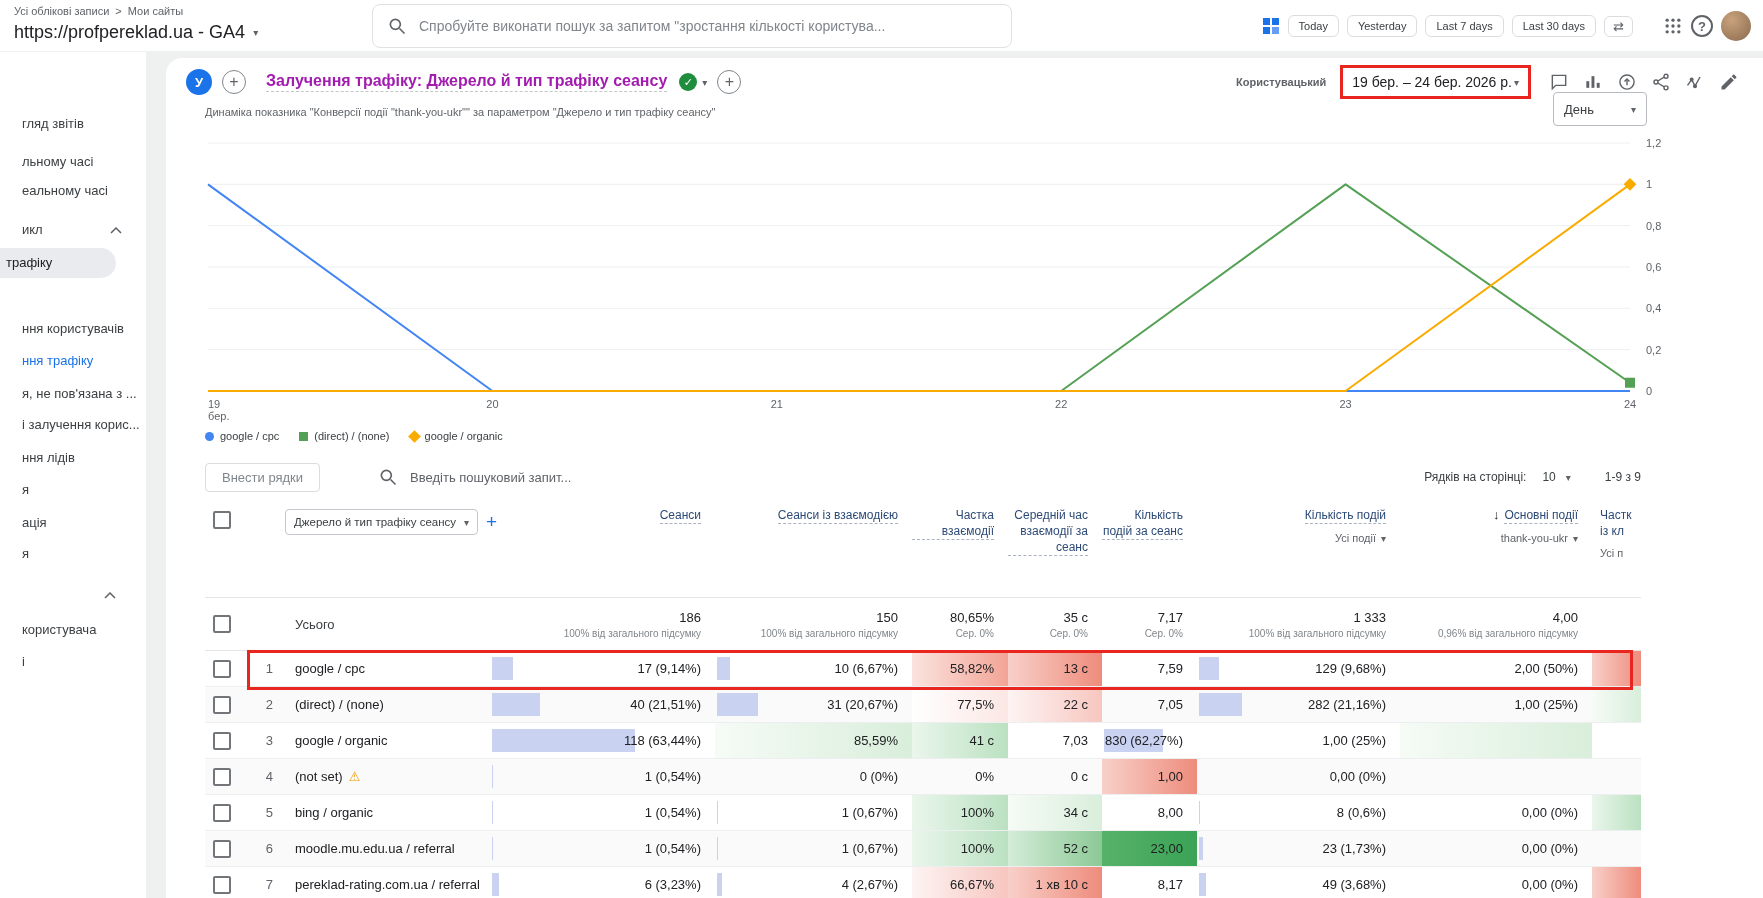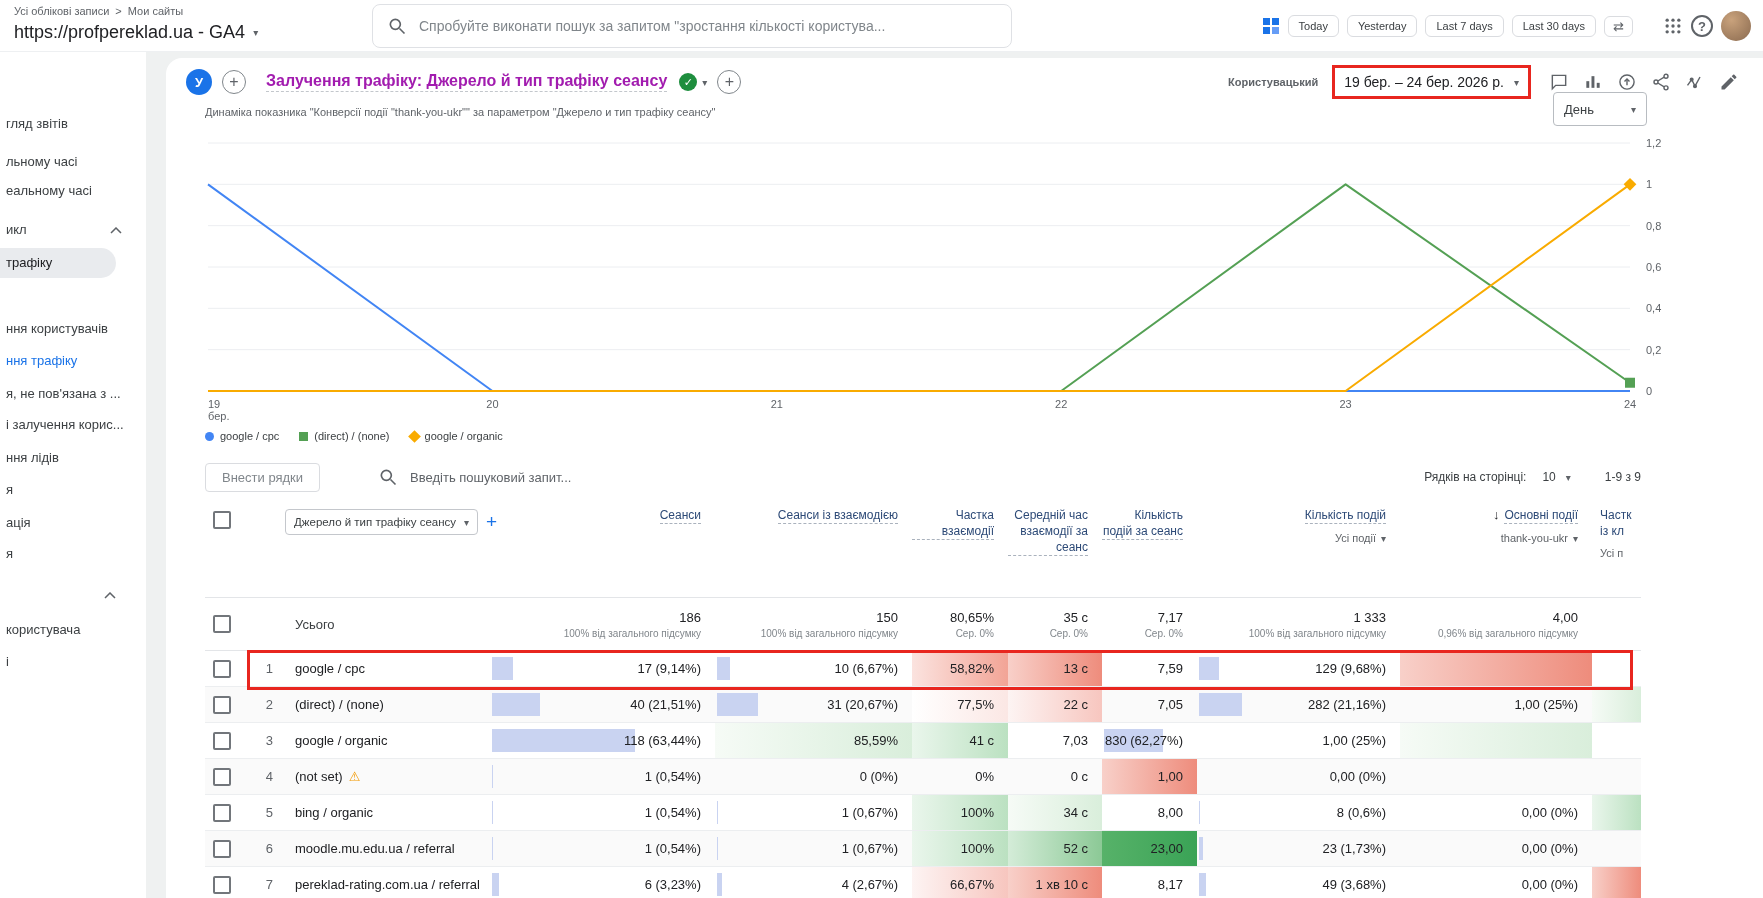--- a/index.html
+++ b/index.html
@@ -15,38 +15,38 @@
 .gsearch input{border:none;outline:none;flex:1;font-size:14px;color:#1d4ed8;font-family:inherit}
 .gsearch input::placeholder{color:#80868b}
 .tb-right{position:absolute;right:12px;top:0;height:52px;display:flex;align-items:center;gap:8px}
 .chip{border:1px solid #dadce0;border-radius:6px;padding:4px 10px;font-size:11px;color:#3c4043;background:#fff;cursor:pointer;white-space:nowrap}
 .pillicon{border:1px solid #dadce0;border-radius:6px;padding:2px 8px;font-size:13px;color:#5f6368;cursor:pointer}
 .helpc{width:22px;height:22px;border:2px solid #5f6368;border-radius:50%;color:#5f6368;font-size:13px;font-weight:bold;display:flex;align-items:center;justify-content:center}
 .avatar{width:30px;height:30px;border-radius:50%;background:radial-gradient(circle at 35% 30%,#c9a27c,#8a6a4f)}
 
 
 .sidebar{position:absolute;left:0;top:52px;width:146px;bottom:0;background:#fff;z-index:4}
-.sitem{position:absolute;left:0;width:140px;padding-left:6px;font-size:13px;color:#3c4043;line-height:20px;white-space:nowrap;overflow:hidden;cursor:pointer}
+.sitem{position:absolute;left:16px;width:140px;padding-left:6px;font-size:13px;color:#3c4043;line-height:20px;white-space:nowrap;overflow:hidden;cursor:pointer}
 .sitem.blue{color:#1a73e8}
 .spill{position:absolute;left:0;top:196px;width:116px;height:30px;background:#e9ebee;border-radius:0 16px 16px 0;line-height:30px;padding-left:6px;font-size:13px;color:#202124;cursor:pointer}
 .schev{position:absolute;width:12px;height:8px}
 
 
 .mainbg{position:absolute;left:146px;top:52px;right:0;bottom:0;background:#eff1f1}
 .card{position:absolute;left:166px;top:58px;right:0;bottom:0;background:#fff;border-radius:16px 0 0 0}
 
 
 .rhead{position:absolute;left:166px;top:58px;right:0;height:48px;display:flex;align-items:center;padding:0 24px 0 20px;z-index:3}
 .wsavatar{width:26px;height:26px;border-radius:50%;background:#1a73e8;color:#fff;font-size:13px;font-weight:bold;display:flex;align-items:center;justify-content:center}
 .addcirc{width:24px;height:24px;border:1px solid #80868b;border-radius:50%;color:#5f6368;font-size:16px;line-height:21px;text-align:center;margin-left:10px;cursor:pointer}
 .rtitle{font-size:16px;color:#a21caf;margin-left:20px;border-bottom:1px dashed #c3c7cc;padding-bottom:1px}
 .vbadge{width:18px;height:18px;border-radius:50%;background:#1e8e3e;color:#fff;font-size:11px;display:flex;align-items:center;justify-content:center;margin-left:12px}
 .rspacer{flex:1}
 .rtype{font-size:11px;color:#5f6368;font-weight:bold;margin-right:14px}
-.datebox{display:flex;align-items:center;gap:10px;font-size:14px;color:#202124;border:3px solid #e8261f;padding:6px 9px;cursor:pointer}
+.datebox{display:flex;align-items:center;gap:2px;font-size:14px;color:#202124;border:3px solid #e8261f;padding:6px 9px;cursor:pointer}
 .hicons{display:flex;align-items:center;gap:14px;margin-left:18px}
 .gicon{width:20px;height:20px;cursor:pointer}
 
 
 .subtitle{position:absolute;left:205px;top:106px;font-size:11px;color:#5f6368;z-index:2}
 .granul{position:absolute;left:1553px;top:92px;width:94px;height:34px;border:1px solid #b8bcc1;border-radius:4px;display:flex;align-items:center;justify-content:space-between;padding:0 10px;font-size:13px;color:#3c4043;background:#fff;z-index:2;cursor:pointer}
 #chart-svg{position:absolute;left:196px;top:122px}
 .legend{position:absolute;left:205px;top:430px;display:flex;gap:20px;align-items:center;font-size:11px;color:#3c4043}
 .lg-item{display:flex;gap:6px;align-items:center}
 .lg-marker{width:9px;height:9px;display:inline-block}
@@ -401,20 +401,23 @@
       <div class="cell-m hm-r3">
           <span class="v">13 с</span>
         </div>
       <div class="cell-m">
           <span class="v">7,59</span>
         </div>
       <div class="cell-m">
           <span class="bar" style="width:9.68%"></span>
           <span class="v">129 (9,68%)</span>
         </div>
+      <div class="cell-m">
+          <span class="v">2,00 (50%)</span>
+        </div>
       <div class="cell-m hm-r3"></div>
     </div>
 
     <div class="trow">
       <div>
           <div class="cb"></div>
         </div>
       <div class="cell-num">2</div>
       <div class="cell-dim">(direct) / (none)</div>
       <div class="cell-m">

